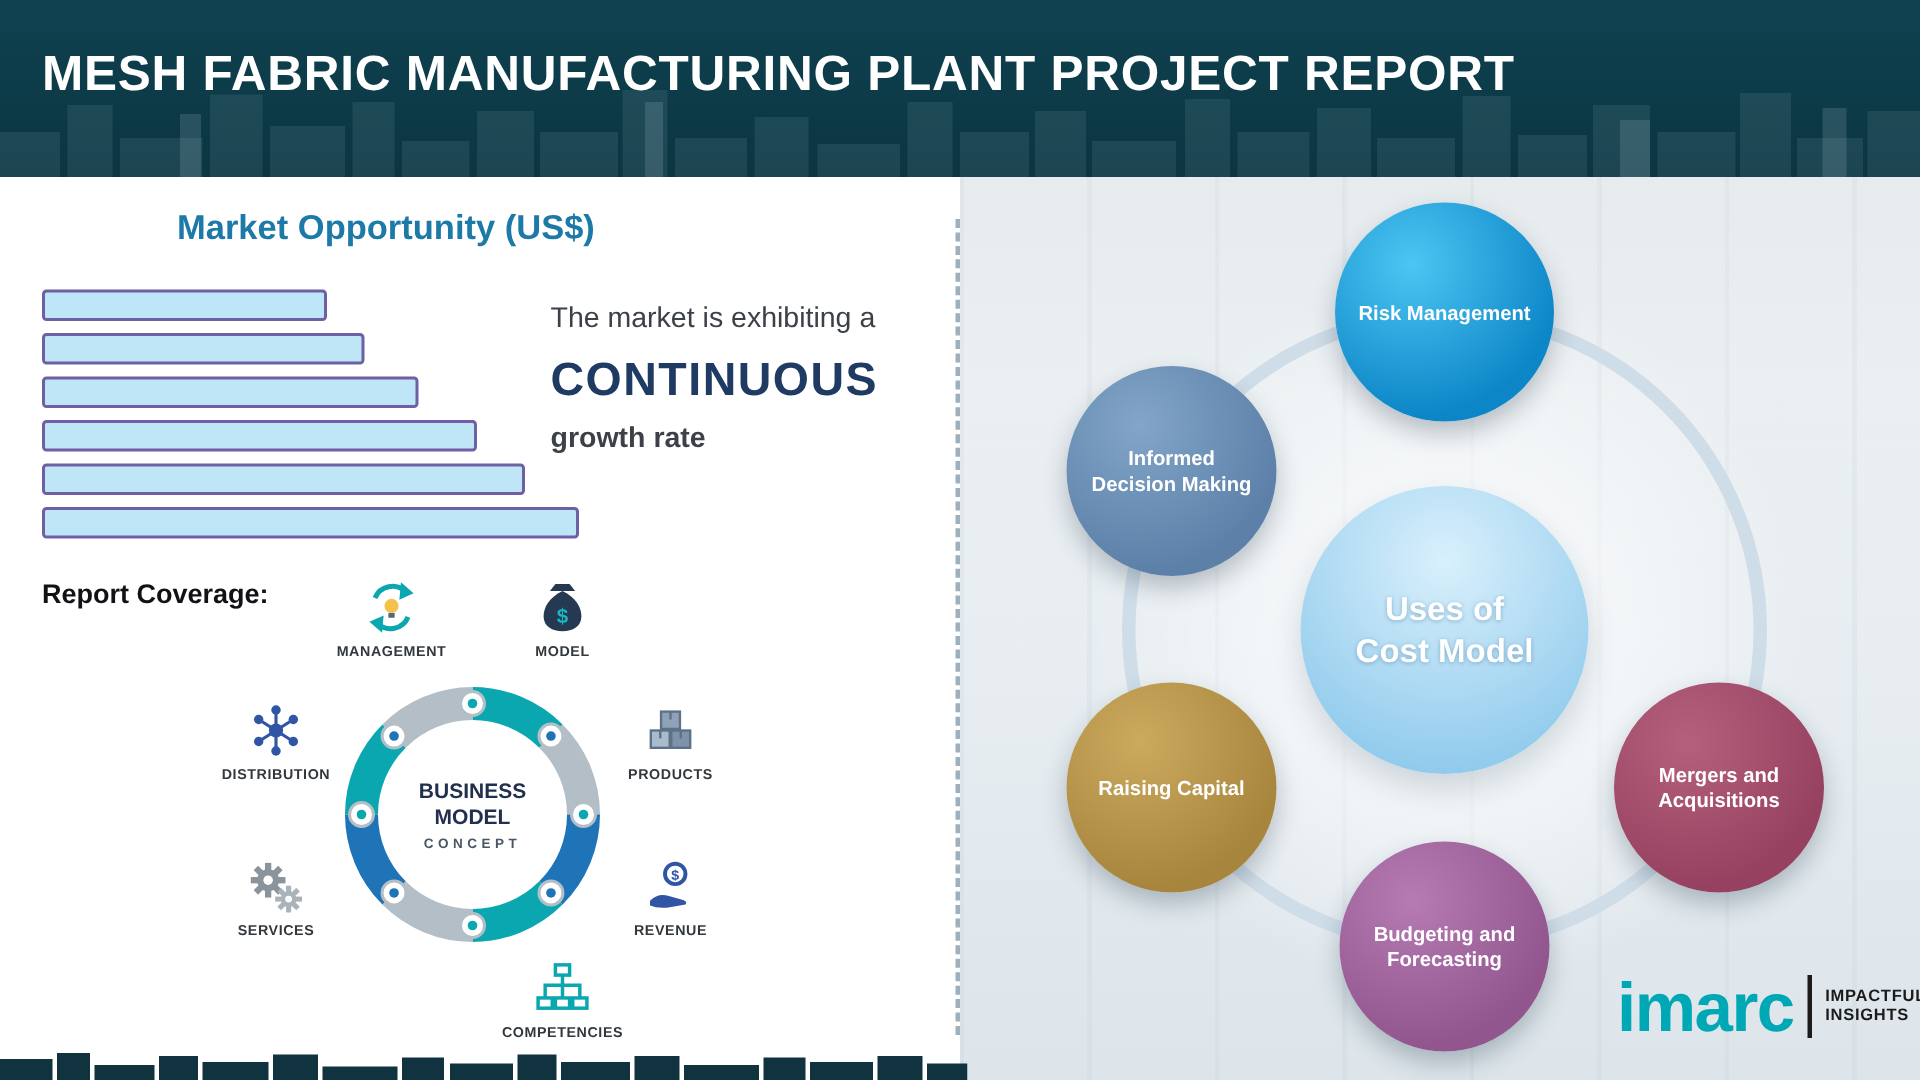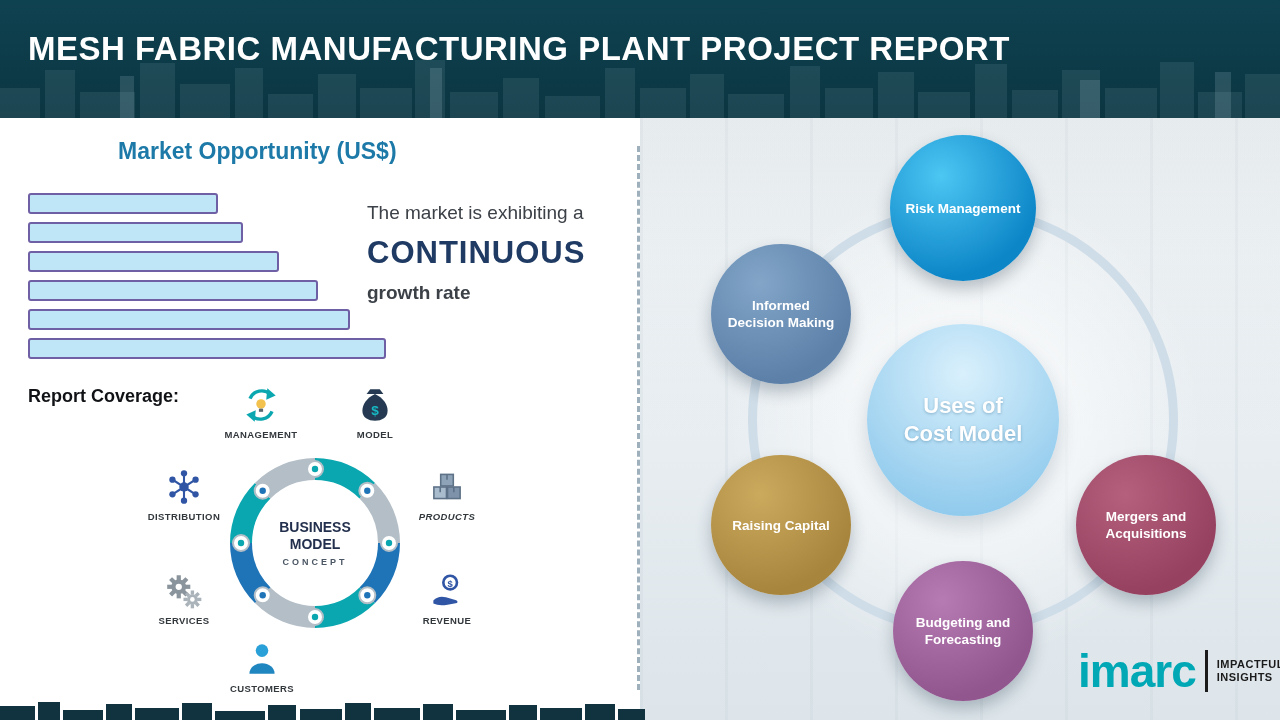--- a/index.html
+++ b/index.html
@@ -39,21 +39,21 @@
   .mt3 { font-size:19px; font-weight:700; color:#3c4148; margin-top:11px; }
 
   .report-coverage { position:absolute; left:28px; top:386px;
                      font-size:18px; font-weight:700; color:#101215; }
 
   
   .bm-item { position:absolute; width:110px; display:flex; flex-direction:column; align-items:center; gap:3px; }
   .bm-item svg { width:42px; height:42px; }
   .bm-label { font-size:9.5px; font-weight:700; color:#33383d; letter-spacing:.4px; text-align:left; }
   .bm-1 { left:206px; top:384px; } .bm-2 { left:320px; top:384px; }
-  .bm-3 { left:129px; top:466px; } .bm-4 { left:392px; top:466px;font-style:italic; }
+  .bm-3 { left:129px; top:466px; } .bm-4 { left:392px; top:466px; }
   .bm-5 { left:129px; top:570px; } .bm-6 { left:392px; top:570px; }
   .bm-7 { left:207px; top:638px; } .bm-8 { left:320px; top:638px; }
 
   .bm-ring { position:absolute; left:225px; top:453px; }
   .bm-center-text { position:absolute; left:225px; top:453px; width:180px; height:180px;
       display:flex; flex-direction:column; align-items:center; justify-content:center; }
   .bmc-main { font-size:14px; font-weight:800; color:#23304d; line-height:17px; }
   .bmc-sub  { font-size:9px; font-weight:600; letter-spacing:3px; color:#4a5663; margin-top:4px; }
 
   
@@ -244,28 +244,33 @@
 
   <div class="bm-item bm-6">
     <svg viewBox="0 0 40 40">
       <circle cx="23" cy="12" r="6.5" fill="#ffffff" stroke="#2f55a4" stroke-width="2.5"></circle>
       <text x="23" y="16" text-anchor="middle" font-size="9" font-weight="bold" fill="#2f55a4">$</text>
       <path d="M7 29 q5 -5 12 -3 l9 2.5 q3 1 1.5 3 l-9 1.5 q-8 1.5 -13.5 -1 z" fill="#2f55a4"></path>
     </svg>
     <span class="bm-label">REVENUE</span>
   </div>
 
-  <div class="bm-item bm-7">
-    <svg viewBox="0 0 40 40">
-      <circle cx="20" cy="12" r="6" fill="#29a0d8"></circle>
-      <path d="M8 34 a12 10 0 0 1 24 0 z" fill="#1f86c0"></path>
-    </svg>
-    <span class="bm-label">CUSTOMERS</span>
-  </div>
-
+
+  <div class="bm-item bm-8">
+    <svg viewBox="0 0 40 40">
+      <g fill="#ffffff" stroke="#0ba7b0" stroke-width="2.2">
+        <rect x="15.5" y="5" width="9" height="6.5"></rect>
+        <rect x="4.5" y="26" width="9" height="6.5"></rect>
+        <rect x="15.5" y="26" width="9" height="6.5"></rect>
+        <rect x="26.5" y="26" width="9" height="6.5"></rect>
+      </g>
+      <path d="M20 11.5 V18 M9 26 V18 H31 V26 M20 18 V26" fill="none" stroke="#0ba7b0" stroke-width="2.2"></path>
+    </svg>
+    <span class="bm-label">COMPETENCIES</span>
+  </div>
 
   <svg class="bm-ring" width="180" height="180" viewBox="0 0 180 180">
     <g fill="none" stroke-width="22">
       <path d="M90 16 A74 74 0 0 1 142.3 37.7" stroke="#0ba7b0"></path>
       <path d="M142.3 37.7 A74 74 0 0 1 164 90" stroke="#b3bec7"></path>
       <path d="M164 90 A74 74 0 0 1 142.3 142.3" stroke="#1f74b8"></path>
       <path d="M142.3 142.3 A74 74 0 0 1 90 164" stroke="#0ba7b0"></path>
       <path d="M90 164 A74 74 0 0 1 37.7 142.3" stroke="#b3bec7"></path>
       <path d="M37.7 142.3 A74 74 0 0 1 16 90" stroke="#1f74b8"></path>
       <path d="M16 90 A74 74 0 0 1 37.7 37.7" stroke="#0ba7b0"></path>

